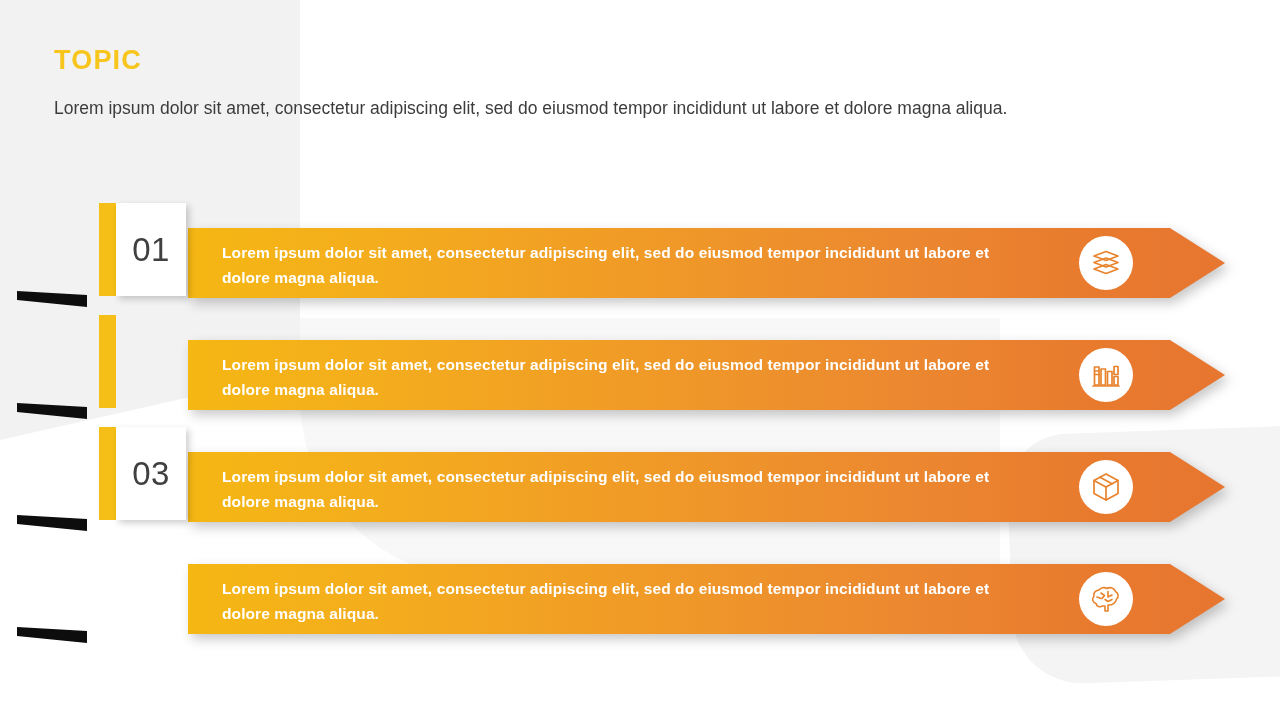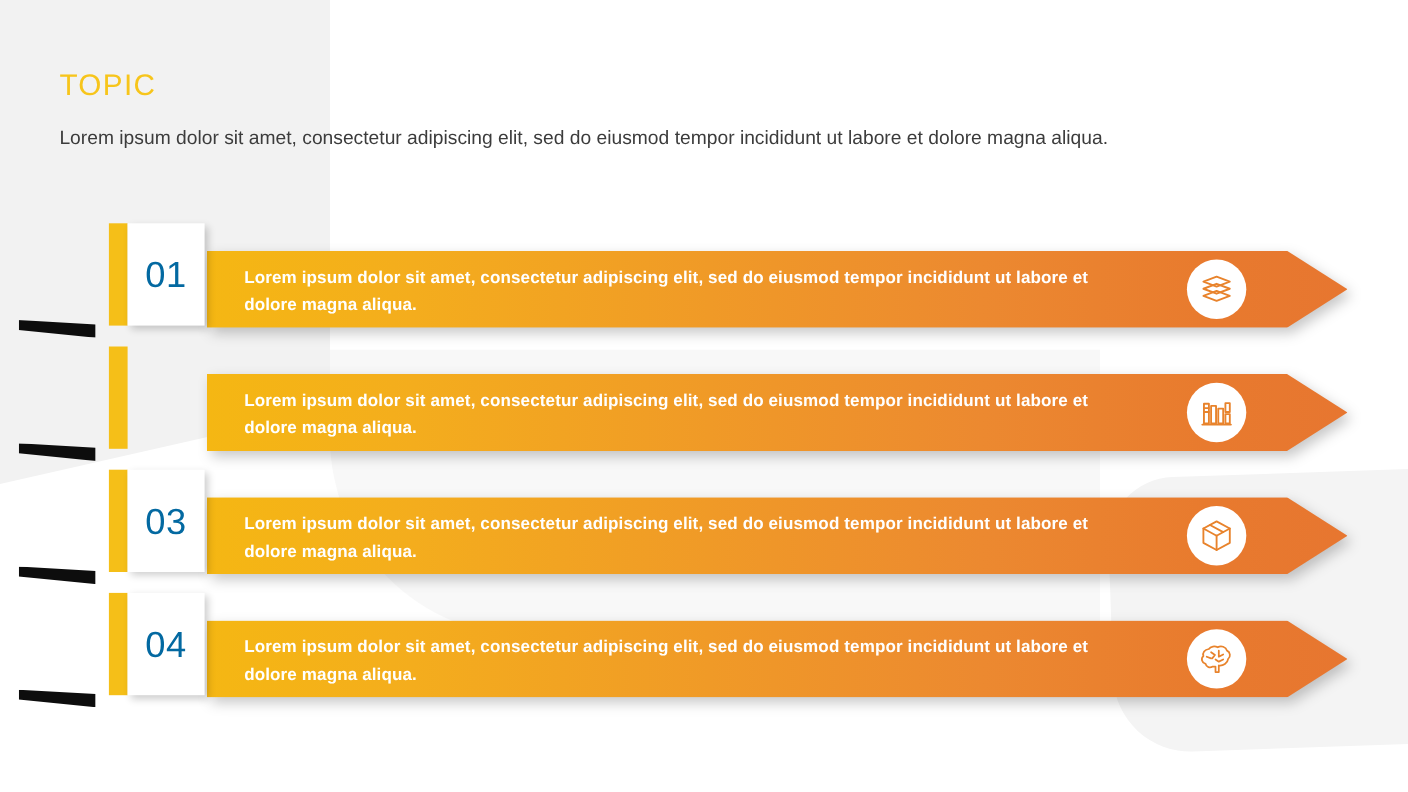--- a/index.html
+++ b/index.html
@@ -73,24 +73,24 @@
   
   .header {
     position: absolute;
     left: 54px;
     top: 46px;
     width: 1150px;
     z-index: 5;
   }
   .page-title {
     font-size: 27px;
-    font-weight: normal;
+    font-weight: bold;
     letter-spacing: 1.2px;
     color: #f7c51b;
-    margin: 17px 0 18px 0;
+    margin: 0 0 18px 0;
     line-height: 1.1;
   }
   .page-subtitle {
     font-size: 17.5px;
     color: #3c3c3c;
     line-height: 1.62;
     margin: 0;
     max-width: 1140px;
     font-weight: normal;
   }
@@ -132,21 +132,21 @@
     width: 70px;
     height: 93px;
     background: #ffffff;
     box-shadow: 3px 3px 7px rgba(0,0,0,.20);
     display: flex;
     align-items: center;
     justify-content: center;
   }
   .num-text {
     font-size: 33px;
-    color: #0369a1;
+    color: #404040;
     font-weight: normal;
     letter-spacing: 0.5px;
     line-height: 1;
   }
   
   .num-fold {
     position: absolute;
     left: 17px;
     top: 88px;
     width: 70px;
@@ -282,26 +282,20 @@
           <path d="M8 19 L32 32 L56 19"></path>
           <path d="M32 32 L32 58"></path>
           <path d="M20 12.5 L44 25.5"></path>
         </svg>
       </div>
     </div>
   </div>
 
   <div class="row">
     <div class="num-fold"></div>
-    <div class="num-block">
-      <div class="num-bar"></div>
-      <div class="num-card">
-        <span class="num-text">04</span>
-      </div>
-    </div>
     <div class="arrow">
       <div class="arrow-shape"></div>
       <div class="arrow-text">Lorem ipsum dolor sit amet, consectetur adipiscing elit, sed do eiusmod tempor incididunt ut labore et dolore magna aliqua.</div>
       <div class="icon-circle">
         <svg viewBox="0 0 64 64" fill="none" stroke="#e8832c" stroke-width="3.2" stroke-linejoin="round" stroke-linecap="round">
           <path d="M18 14 C10 15 6 21 8 27 C3 31 5 39 12 41 C13 47 20 49 25 46 L30 46 L30 56 L36 56 L36 44 C44 45 52 40 53 32 C58 28 57 20 51 17 C49 10 40 7 34 11 C29 8 21 9 18 14 Z"></path>
           <path d="M22 20 L29 25 L24 31"></path>
           <path d="M36 17 L36 28 L44 24"></path>
           <path d="M30 33 L36 37 L44 33"></path>
           <path d="M14 28 L22 31"></path>

